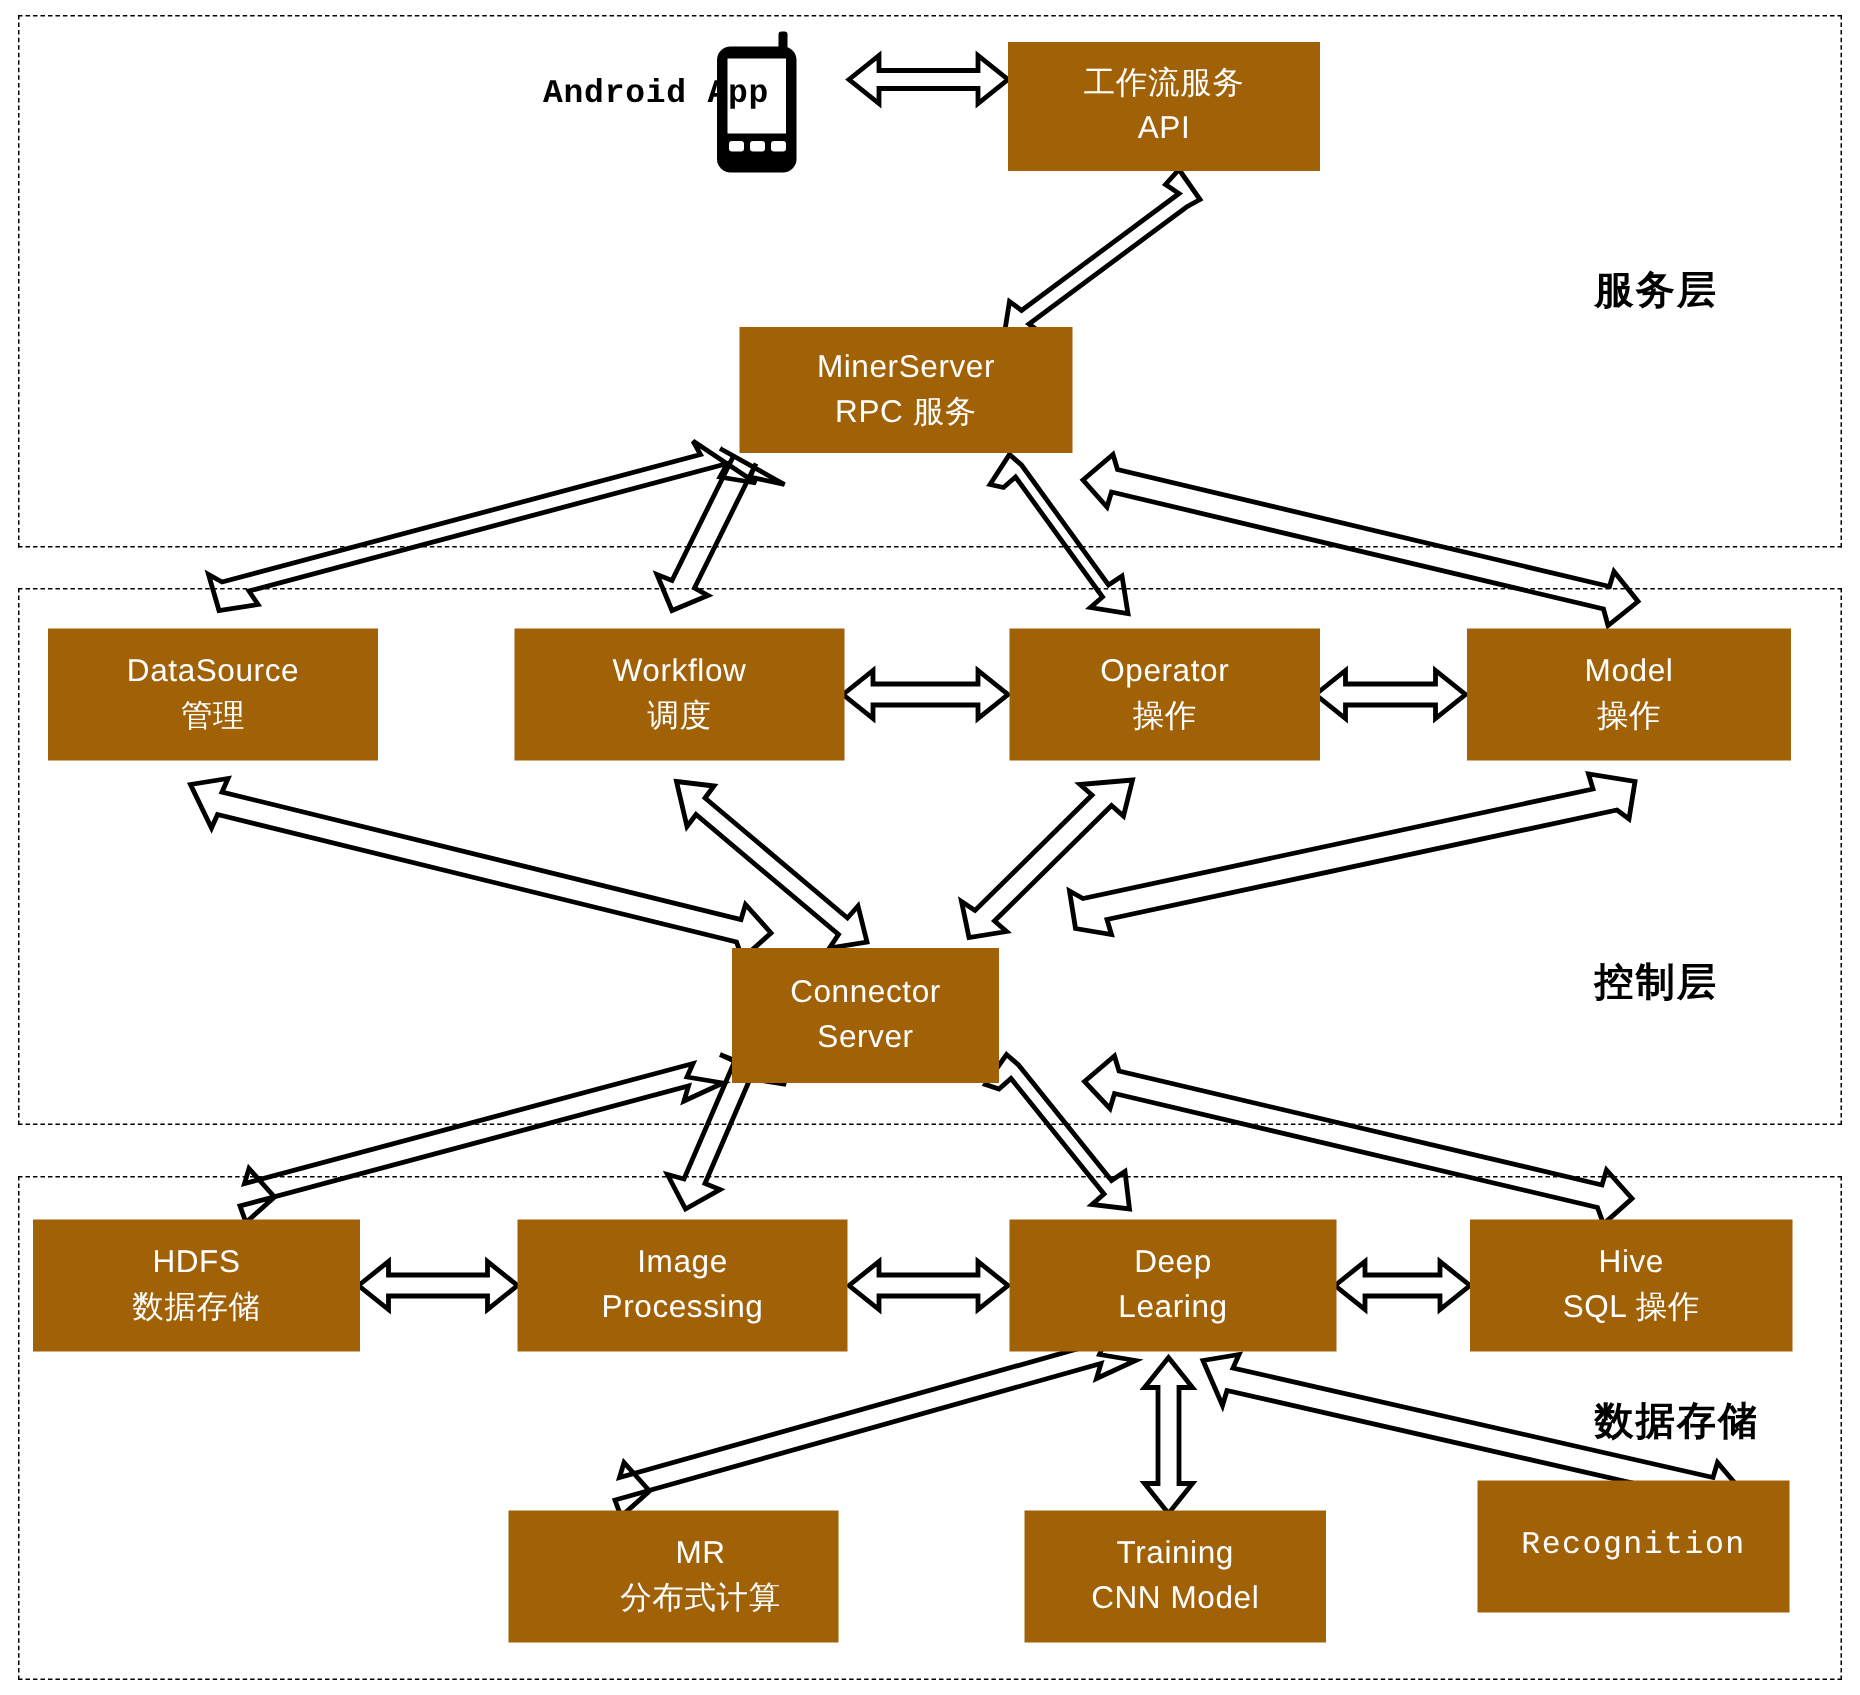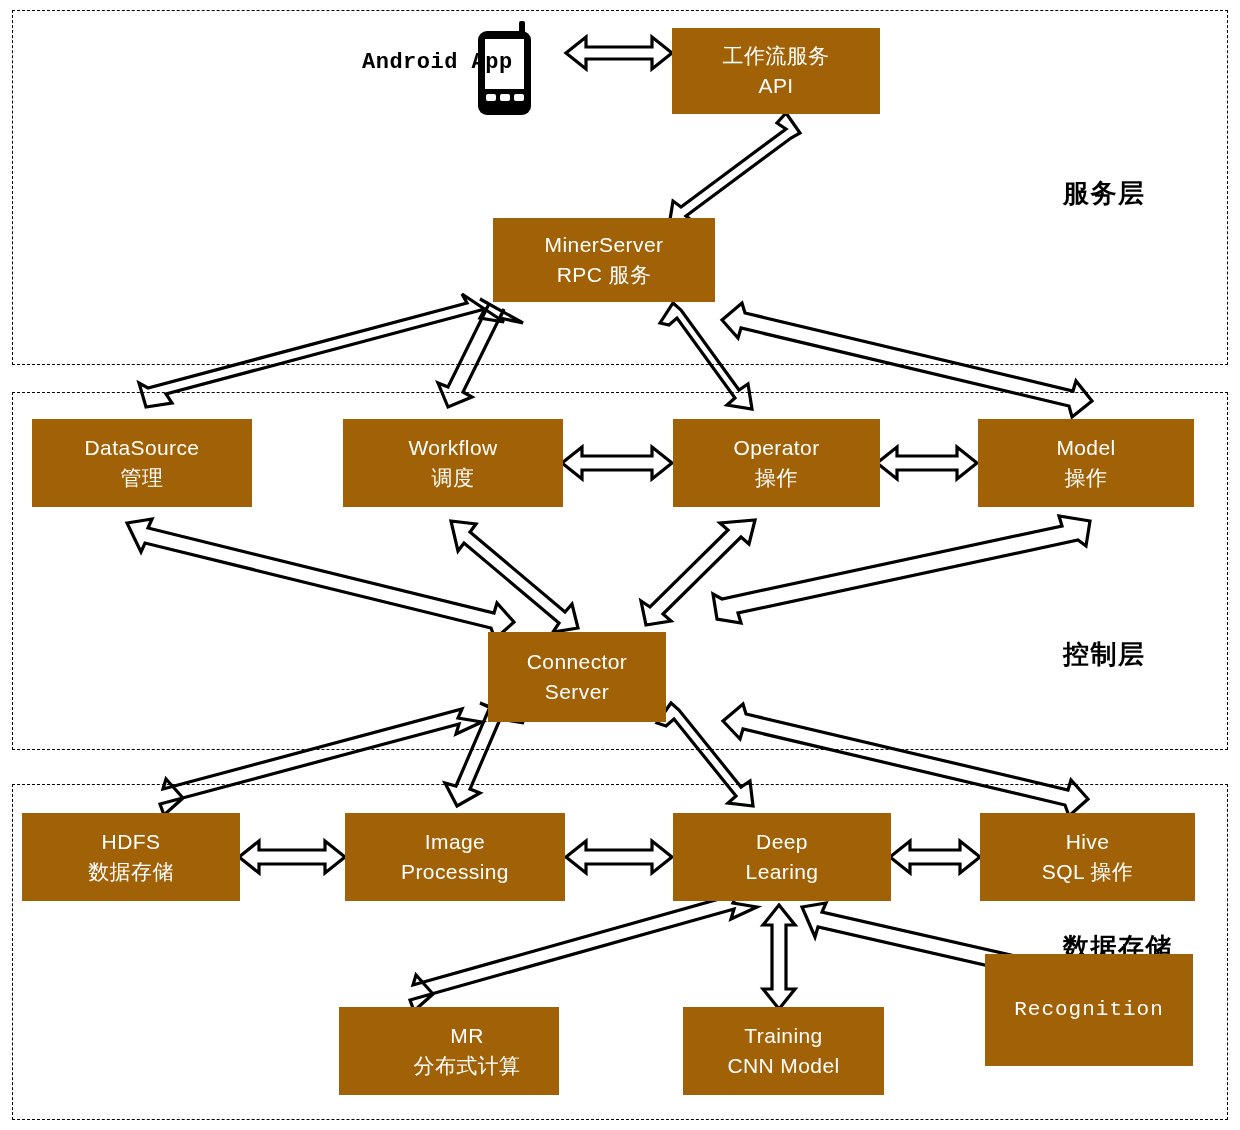--- a/index.html
+++ b/index.html
@@ -208,17 +208,17 @@
   <div class="node" style="left:339px; top:1007px; width:220px; height:88px;padding-left:36px;">
     <span class="line1">MR</span>
     <span class="line2">分布式计算</span>
   </div>
 
   <div class="node" style="left:683px; top:1007px; width:201px; height:88px;">
     <span class="line1">Training</span>
     <span class="line2">CNN Model</span>
   </div>
 
-  <div class="node mono" style="left:985px; top:954px; width:208px; height:112px;">
+  <div class="node mono" style="left:985px; top:987px; width:208px; height:88px;">
     <span class="line1">Recognition</span>
   </div>
 
 </div>
 
 </body></html>

